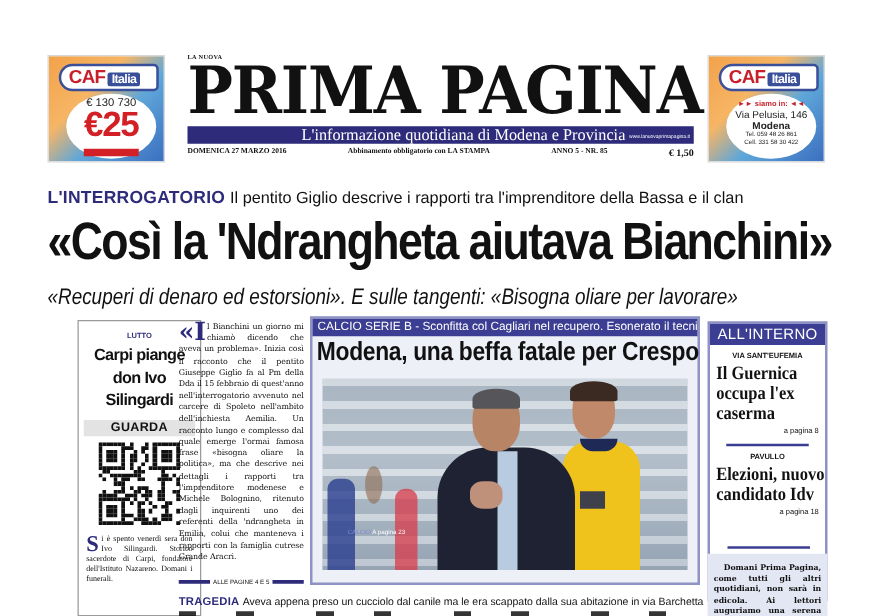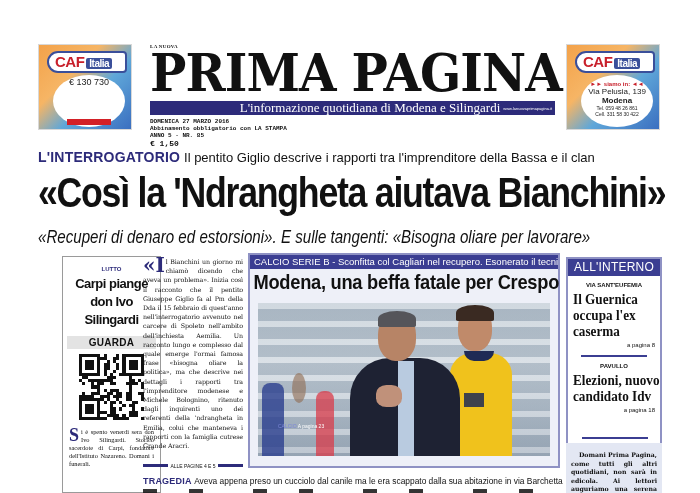--- a/index.html
+++ b/index.html
@@ -39,21 +39,21 @@
   .title {
     font-family: "DejaVu Serif", "Liberation Serif", serif; font-weight: 900; font-size: 52px;
     line-height: 52px; letter-spacing: -1px; transform: scaleX(0.93); transform-origin: left;
     white-space: nowrap; margin-top: -2px;
   }
   .tagline-bar {
     margin-top: 2px; height: 14px; background: #2d2b7a; color: #fff; text-align: right;
     font-family: "Liberation Serif", serif; font-size: 13px; line-height: 14px; padding-right: 3px; white-space: nowrap;
   }
   .tagline-bar .url { font-family: "Liberation Sans", sans-serif; font-size: 4px; vertical-align: middle; margin-left: 3px; }
-  .meta-row { display: flex; justify-content: space-between; font-family: Liberation Mono, monospace; font-size: 6px; font-weight: 700; margin-top: 3px; white-space: nowrap; flex-direction: column; }
+  .meta-row { display: flex; justify-content: space-between; font-family: Liberation Serif, serif; font-size: 6px; font-weight: 700; margin-top: 3px; white-space: nowrap; }
   .meta-row .price { font-size: 8px; }
 
   
   .lead-kicker { position: absolute; left: 38px; top: 149px; white-space: nowrap; font-size: 14px; }
   .lead-kicker .k { color: #2d2b7a; font-weight: 900; letter-spacing: 0.2px; text-align: center; }
   .lead-kicker .t { color: #111; font-size: 13px; margin-top: 48px; }
   .headline {
     position: absolute; left: 38px; top: 169px; width: 624px; white-space: nowrap;
     font-family: "Liberation Sans", sans-serif; font-weight: 700; font-size: 42px; line-height: 48px;
     letter-spacing: -1.5px; transform: scaleX(0.85); transform-origin: left; width: 740px;
@@ -145,45 +145,46 @@
 </style>
 </head>
 <body>
 
 <div class="ad ad-left">
   <div class="caf-logo">
     <span>CAF</span><span class="it">Italia</span>
   </div>
   <div class="caf-circle">
     <div class="price-old">€ 130  730</div>
+    <div class="price-new">€25</div>
     <div class="price-tag"></div>
   </div>
 </div>
 
 <div class="masthead">
   <div class="kicker-small">LA NUOVA</div>
   <div class="title">PRIMA PAGINA</div>
   <div class="tagline-bar">
-    <span>L'informazione quotidiana di Modena e Silingardi</span><span class="url">www.lanuovaprimapagina.it</span>
+    <span>L'informazione quotidiana di Modena e Provincia</span><span class="url">www.lanuovaprimapagina.it</span>
   </div>
   <div class="meta-row">
     <span>DOMENICA 27 MARZO 2016</span>
     <span>Abbinamento obbligatorio con LA STAMPA</span>
     <span>ANNO 5 - NR. 85</span>
     <span class="price">€ 1,50</span>
   </div>
 </div>
 
 <div class="ad ad-right">
   <div class="caf-logo">
     <span>CAF</span><span class="it">Italia</span>
   </div>
   <div class="caf-circle">
     <div class="addr-top">►► siamo in: ◄◄</div>
-    <div class="addr-street">Via Pelusia, 139</div>
+    <div class="addr-street">Via Pelusia, 146</div>
     <div class="addr-city">Modena</div>
     <div class="addr-tel">Tel. 059 48 26 861</div>
     <div class="addr-tel">Cell. 331 58 30 422</div>
   </div>
 </div>
 
 <div class="lead-kicker">
   <span class="k">L'INTERROGATORIO</span>
   <span class="t">Il pentito Giglio descrive i rapporti tra l'imprenditore della Bassa e il clan</span>
 </div>

